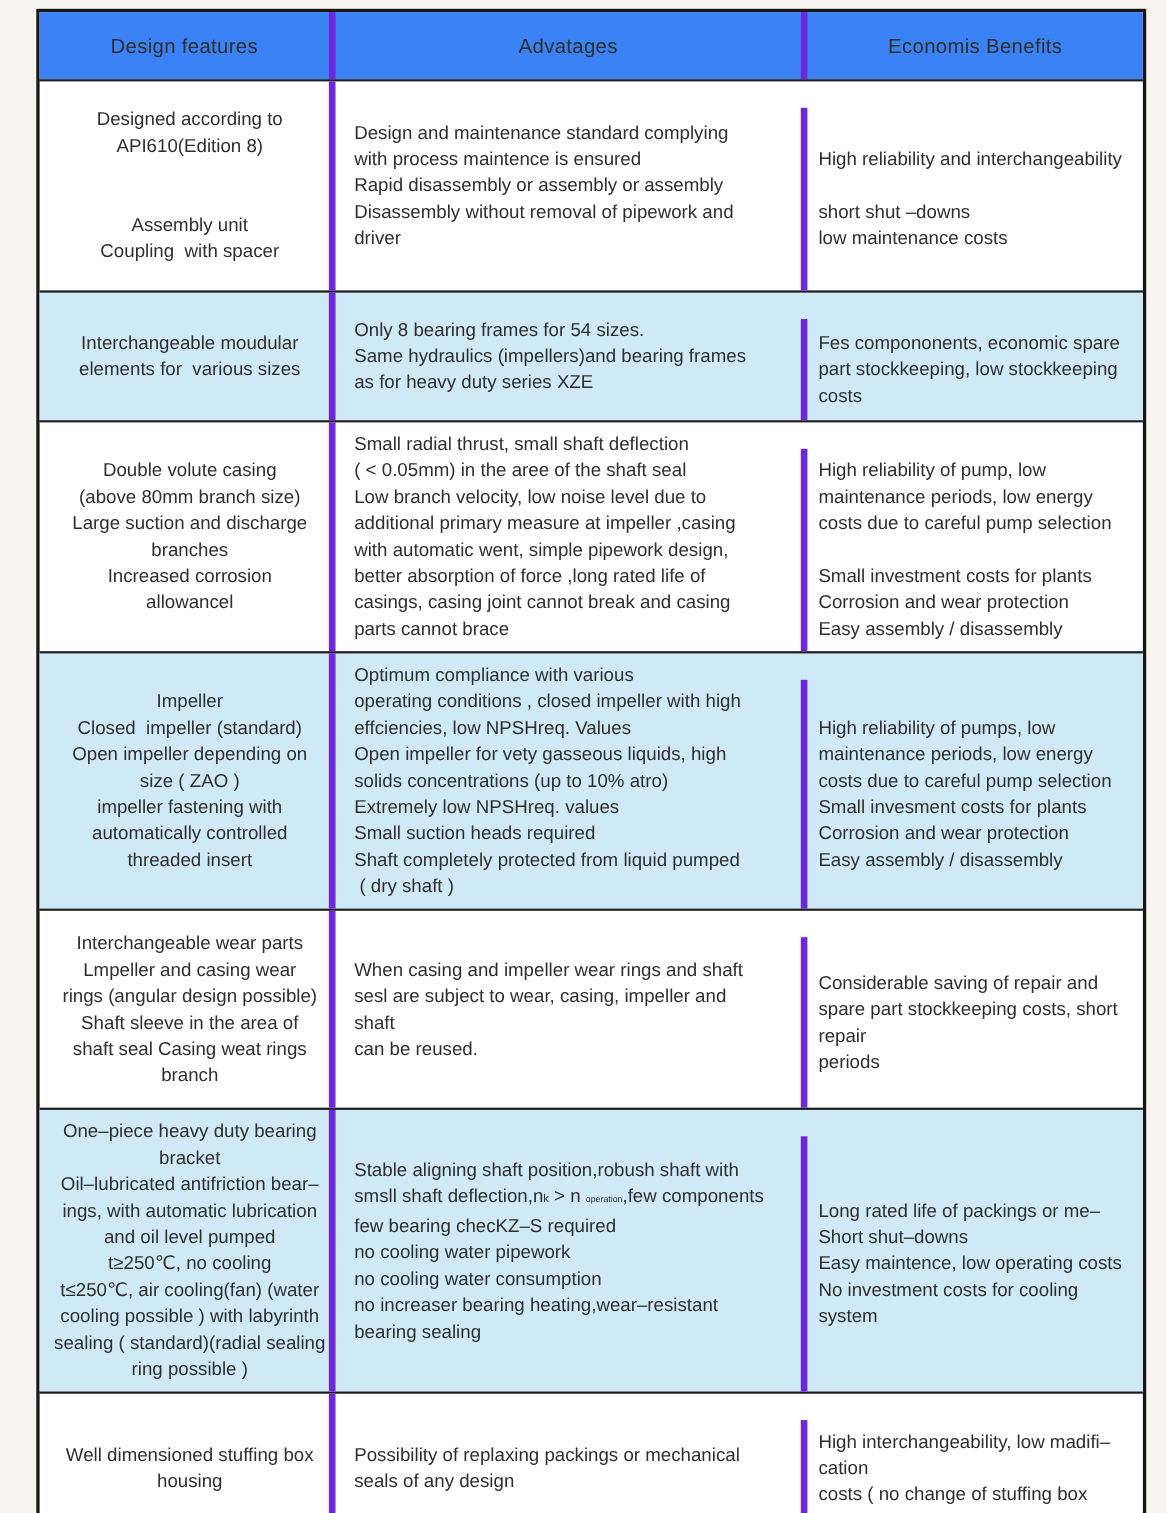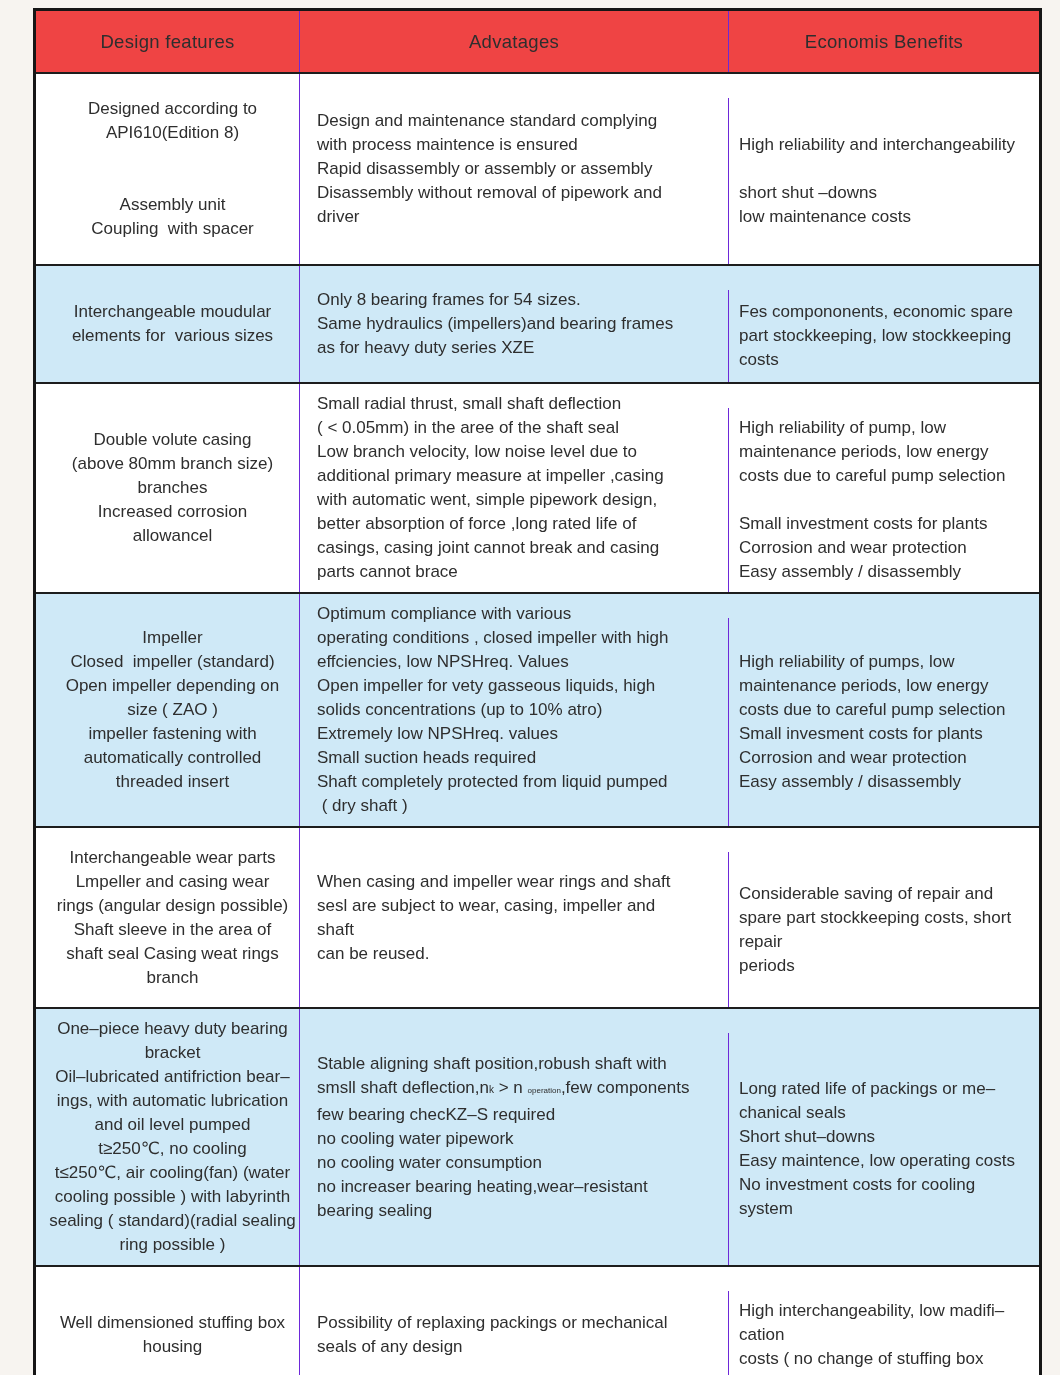--- a/index.html
+++ b/index.html
@@ -11,21 +11,21 @@
   }
   .table{
     width:1003px;
     margin:8px 0 0 33px;
     border:3px solid #161616;
     background:#ffffff;
   }
   .header-row{
     display:grid;
     grid-template-columns:263px 429px 1fr;
-    background:#ef4444;
+    background:#3b82f6;
     min-height:61px;
   }
   .header-row .cell{
     display:flex;
     align-items:center;
     justify-content:center;
     font-size:18.5px;
     letter-spacing:0.3px;
     padding:4px;
   }
@@ -41,21 +41,21 @@
   #rows .row:nth-child(4){min-height:230px;}
   #rows .row:nth-child(5){min-height:179px;}
   #rows .row:nth-child(6){min-height:244px;}
   #rows .row:nth-child(7){min-height:121px;}
   .cell{
     padding:8px 6px;
     display:flex;
     flex-direction:column;
     justify-content:center;
   }
-  .cell + .cell{border-left:1px solid #6d28d9;}
+  .cell + .cell{border-left:6px solid #6d28d9;}
   .features{padding-left:12px;padding-right:2px;align-items:center;}
   .advantages{padding-left:17px;padding-right:4px;}
   .benefits{padding-left:10px;padding-right:2px;margin-top:24px;}
   .line{
     font-size:17px;
     line-height:24px;
     white-space:pre-wrap;
   }
   .sub{font-size:10px;}
   .subsmall{font-size:8px;}
@@ -106,20 +106,21 @@
         <div class="cell benefits">
           <div class="line">Fes compononents, economic spare</div>
           <div class="line">part stockkeeping, low stockkeeping</div>
           <div class="line">costs</div>
         </div>
       </div>
       <div class="row">
         <div class="cell features">
           <div class="line">Double volute casing</div>
           <div class="line">(above 80mm branch size)</div>
+          <div class="line">Large suction and discharge</div>
           <div class="line">branches</div>
           <div class="line">Increased corrosion</div>
           <div class="line">allowancel</div>
         </div>
         <div class="cell advantages">
           <div class="line">Small radial thrust, small shaft deflection</div>
           <div class="line">( &lt; 0.05mm) in the aree of the shaft seal</div>
           <div class="line">Low branch velocity, low noise level due to</div>
           <div class="line">additional primary measure at impeller ,casing</div>
           <div class="line">with automatic went, simple pipework design,</div>
@@ -206,21 +207,20 @@
           <div class="line">Stable aligning shaft position,robush shaft with</div>
           <div class="line"><span>smsll shaft deflection,n</span><span class="sub">k</span><span> &gt; n </span><span class="subsmall">operation</span><span>,few components</span></div>
           <div class="line">few bearing checKZ–S required</div>
           <div class="line">no cooling water pipework</div>
           <div class="line">no cooling water consumption</div>
           <div class="line">no increaser bearing heating,wear–resistant</div>
           <div class="line">bearing sealing</div>
         </div>
         <div class="cell benefits">
           <div class="line">Long rated life of packings or me–</div>
-          <div class="line">chanical seals</div>
           <div class="line">Short shut–downs</div>
           <div class="line">Easy maintence, low operating costs</div>
           <div class="line">No investment costs for cooling</div>
           <div class="line">system</div>
         </div>
       </div>
       <div class="row">
         <div class="cell features">
           <div class="line">Well dimensioned stuffing box</div>
           <div class="line">housing</div>

